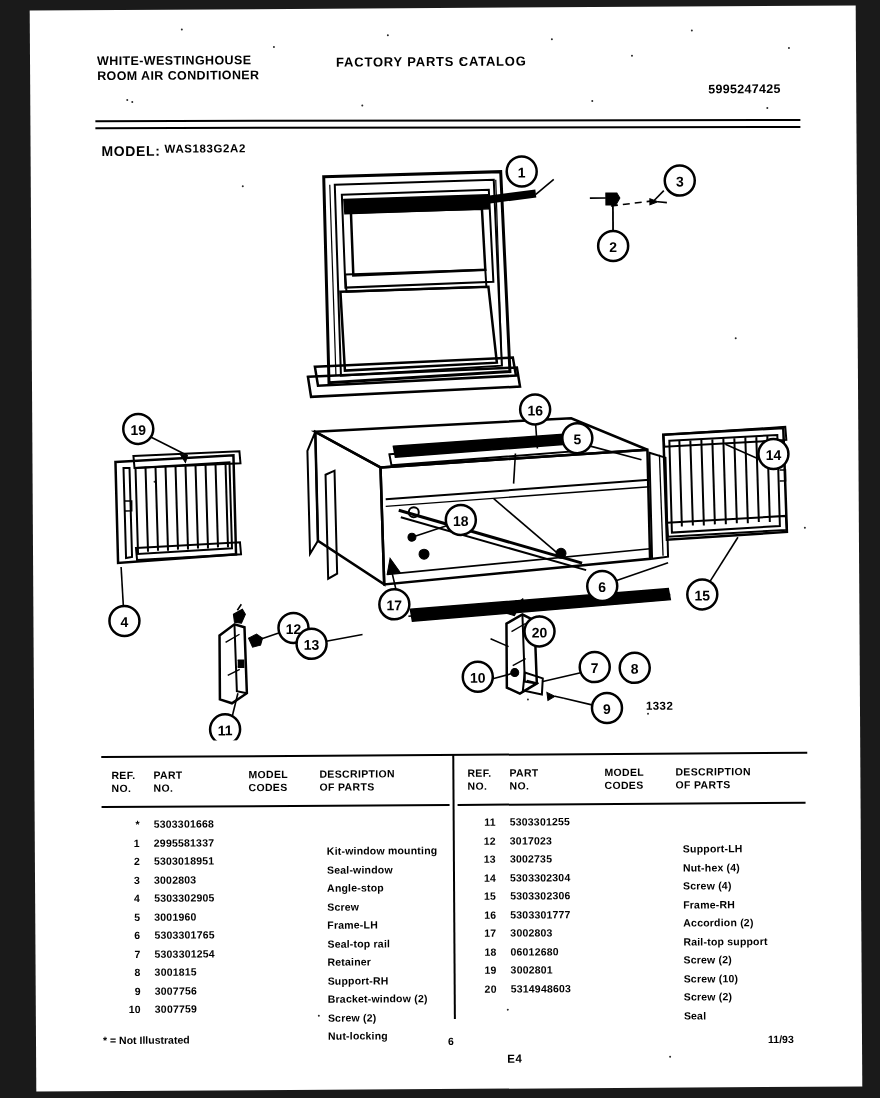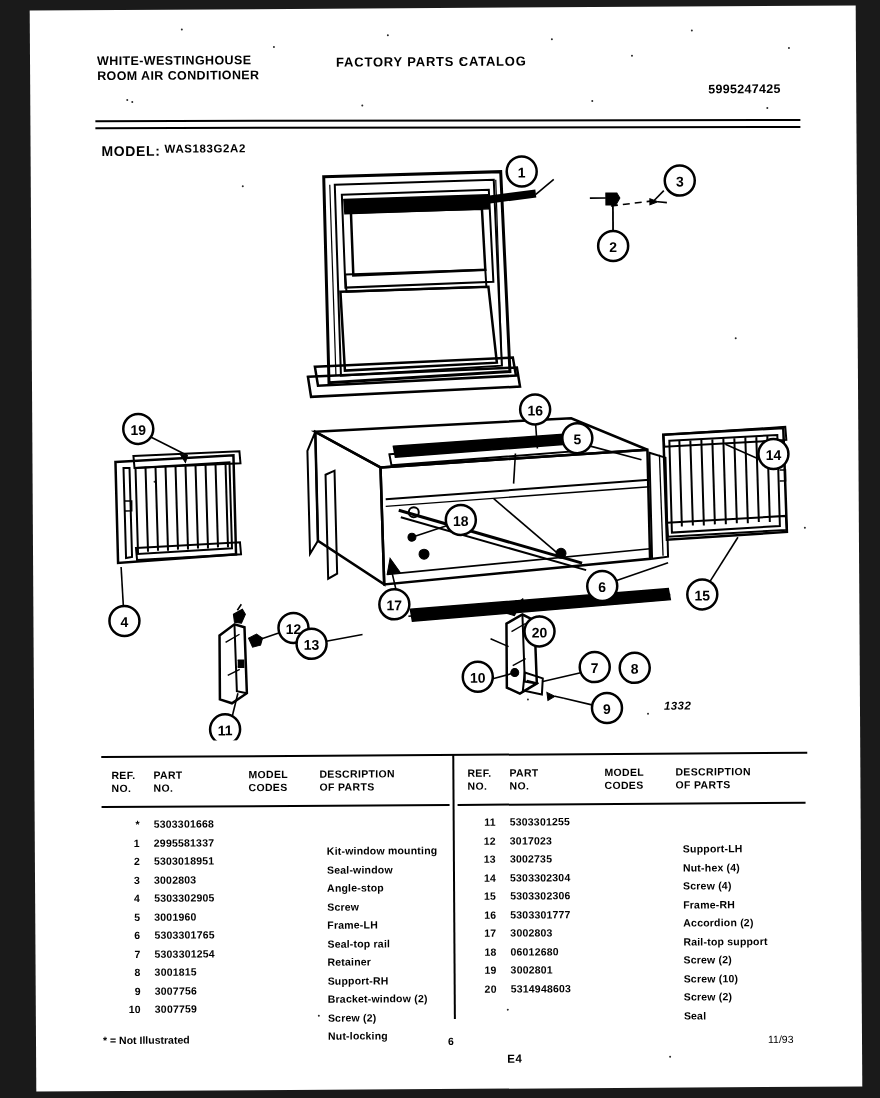--- a/index.html
+++ b/index.html
@@ -37,21 +37,21 @@
     border-top:2px solid #000;border-bottom:2px solid #000;background:#fff;
     transform:rotate(0.25deg);transform-origin:0 0;}
 
   #model-label{position:absolute;left:70px;top:132px;font-size:14px;font-weight:bold;letter-spacing:.6px;}
   #model-value{position:absolute;left:133px;top:132px;font-size:11.5px;font-weight:bold;letter-spacing:.6px;}
 
   
   #diagram{position:absolute;left:60px;top:145px;width:720px;height:585px;}
   #diagram svg{display:block;}
 
-  #drawing-number{position:absolute;left:629px;top:692px;font-size:11.5px;font-weight:bold;letter-spacing:.4px;font-style:italic;}
+  #drawing-number{position:absolute;left:611px;top:692px;font-size:11.5px;font-weight:bold;letter-spacing:.4px;}
 
   
   #parts-table{position:absolute;left:66px;top:745px;width:706px;height:265px;}
   #tbl-top-rule{position:absolute;left:0;top:0;width:706px;height:2px;background:#000;}
   #tbl-mid-divider{position:absolute;left:351px;top:0;width:2px;height:265px;background:#000;}
   .tbl-col{position:absolute;top:0;width:348px;height:265px;}
   #col-left{left:0;}
   #col-right{left:356px;}
   .tbl-head{position:absolute;top:13px;font-size:10.5px;font-weight:bold;line-height:13px;letter-spacing:.35px;}
   .h-ref{left:10px;}
@@ -63,21 +63,21 @@
   .prow{position:relative;height:18.5px;font-size:10.5px;font-weight:bold;letter-spacing:.2px;}
   .c-ref{position:absolute;left:0;width:38px;text-align:right;}
   .c-part{position:absolute;left:52px;}
   .c-model{position:absolute;left:147px;}
   .c-desc{position:absolute;left:225px;margin-top:28px;}
 
   
   #footnote{position:absolute;left:66px;top:1023px;font-size:10.5px;font-weight:bold;}
   #page-number{position:absolute;left:411px;top:1026px;font-size:10.5px;font-weight:bold;}
   #section-code{position:absolute;left:470px;top:1044px;font-size:11.5px;font-weight:bold;letter-spacing:.6px;}
-  #revision-date{position:absolute;left:731px;top:1026px;font-size:10.5px;font-weight:normal;}
+  #revision-date{position:absolute;left:731px;top:1026px;font-size:10.5px;font-weight:bold;}
 </style>
 </head>
 <body>
 
 <div id="page-frame"></div>
 <div id="page-sheet"></div>
 
 <div id="page-inner">
 
   <div class="speck" style="left:150px;top:18px;width:2px;height:2px;"></div>

